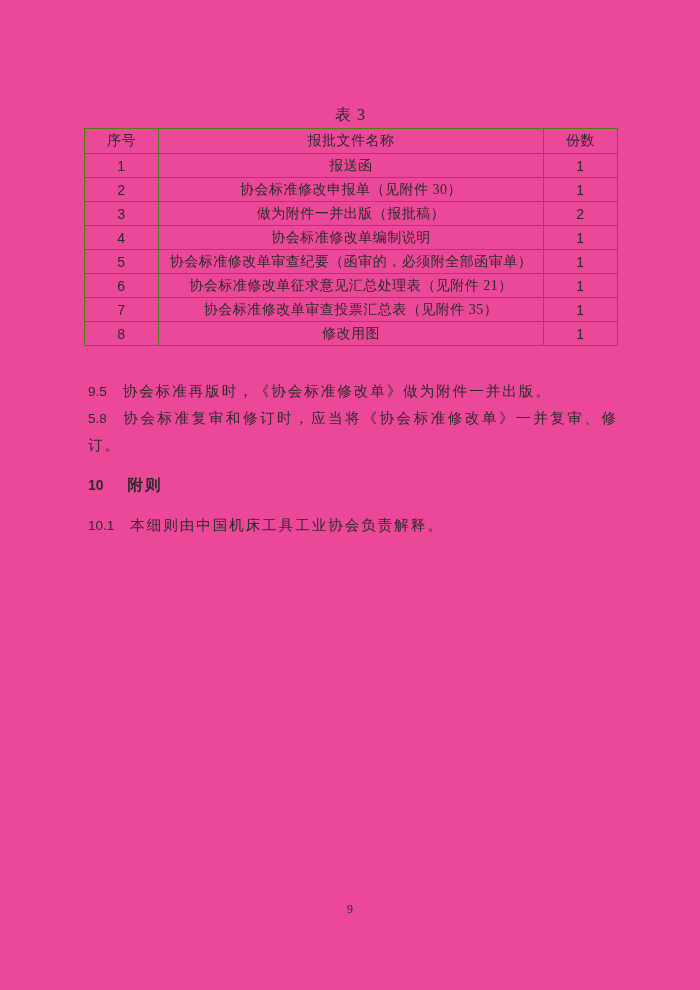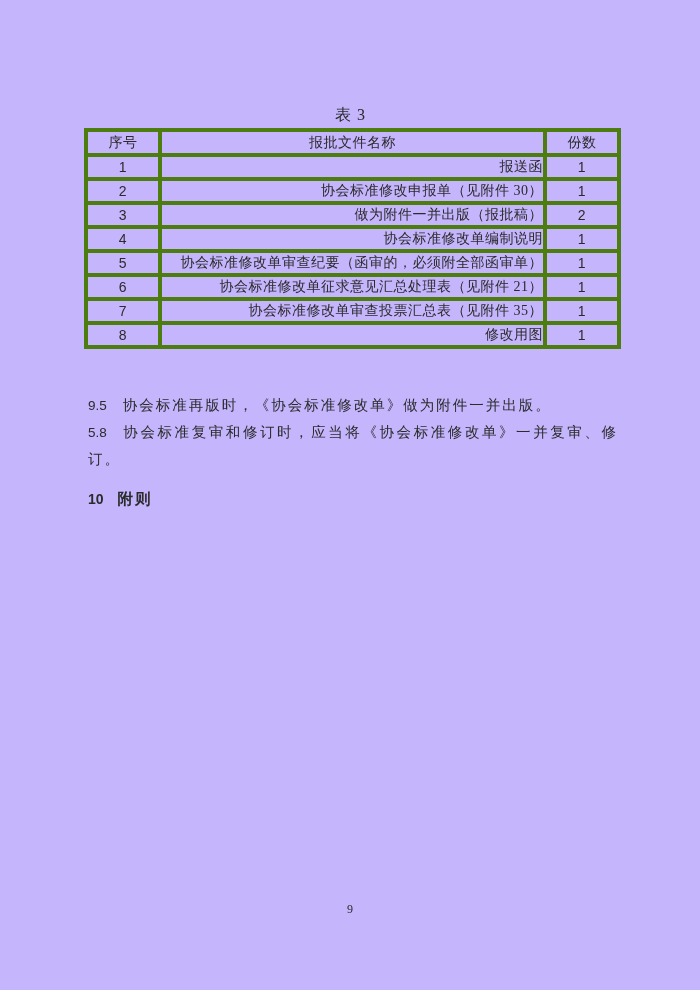--- a/index.html
+++ b/index.html
@@ -6,21 +6,21 @@
   html, body { background: #ffffff; }
   body {
     width: 700px; height: 990px;
     font-family: "Liberation Serif", serif;
     color: #2b2b2b;
     position: relative;
     overflow: hidden;
   }
   .page {
     position: absolute; inset: 0;
-    background: #c4b5fd;
+    background: #ec4899;
   }
 
   
   .table-title {
     position: absolute;
     top: 104px; left: 84px; width: 533px;
     text-align: center;
     font-size: 16px; line-height: 22px;
     font-weight: 500;
     letter-spacing: 1px;
@@ -28,48 +28,48 @@
 
   
   table.doc-table {
     position: absolute;
     top: 128px; left: 84px;
     width: 533px;
     border-collapse: collapse;
     table-layout: fixed;
   }
   table.doc-table th, table.doc-table td {
-    border: 4px solid #4d7c0f;
+    border: 1px solid #4d7c0f;
     font-size: 14px;
     font-weight: 400;
     vertical-align: middle;
     letter-spacing: 0.5px;
     padding: 0;
   }
   table.doc-table th { height: 25px; text-align: center; }
   table.doc-table td { height: 24px; }
   col.c1 { width: 74px; }
   col.c2 { width: 385px; }
   col.c3 { width: 74px; }
   td.cell-no, td.cell-copies {
     text-align: center;
     font-family: "Liberation Sans", sans-serif;
     font-size: 13px;
   }
-  td.cell-name { text-align: right; padding-left: 8px; }
+  td.cell-name { text-align: center; padding-left: 8px; }
   td.note-cell {
     height: 22px;
     text-align: left; padding-left: 4px;
     font-size: 14px;
   }
 
   
   .content {
     position: absolute;
-    top: 392px; left: 88px; width: 530px;
+    top: 378px; left: 88px; width: 530px;
   }
   .para {
     font-size: 14.5px;
     line-height: 27px;
     letter-spacing: 2px;
     text-align: justify;
   }
   .para .num, .heading .num {
     font-family: "Liberation Sans", sans-serif;
     letter-spacing: 0;
@@ -78,21 +78,21 @@
     font-size: 13.5px;
   }
   .heading {
     font-size: 15.5px;
     font-weight: 700;
     line-height: 27px;
     letter-spacing: 2px;
     margin-top: 12px;
     margin-bottom: 13px;
   }
-  .heading .num { margin-right: 14px; font-weight: 700; font-size: 14px; }
+  .heading .num { margin-right: 24px; font-weight: 700; font-size: 14px; }
 
   
   .page-number {
     position: absolute;
     top: 902px; left: 0; width: 700px;
     text-align: center;
     font-size: 12px;
     font-family: "Liberation Serif", serif;
   }
 </style>
@@ -157,17 +157,18 @@
         <td class="cell-name">修改用图</td>
         <td class="cell-copies">1</td>
       </tr>
     </tbody>
   </table>
 
   <div class="content">
     <p class="para"><span class="num">9.5</span><span>协会标准再版时，《协会标准修改单》做为附件一并出版。</span></p>
     <p class="para"><span class="num">5.8</span><span>协会标准复审和修订时，应当将《协会标准修改单》一并复审、修订。</span></p>
     <h2 class="heading"><span class="num">10</span><span>附则</span></h2>
+    <p class="para"><span class="num">10.1</span><span>本细则由中国机床工具工业协会负责解释。</span></p>
   </div>
 
   <div class="page-number">9</div>
 
 </div>
 
 </body></html>

